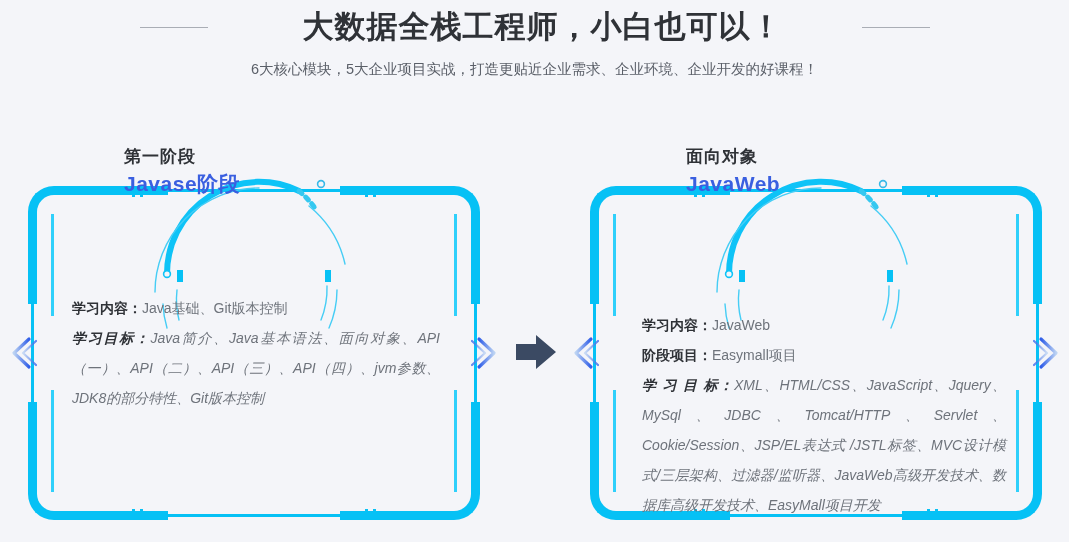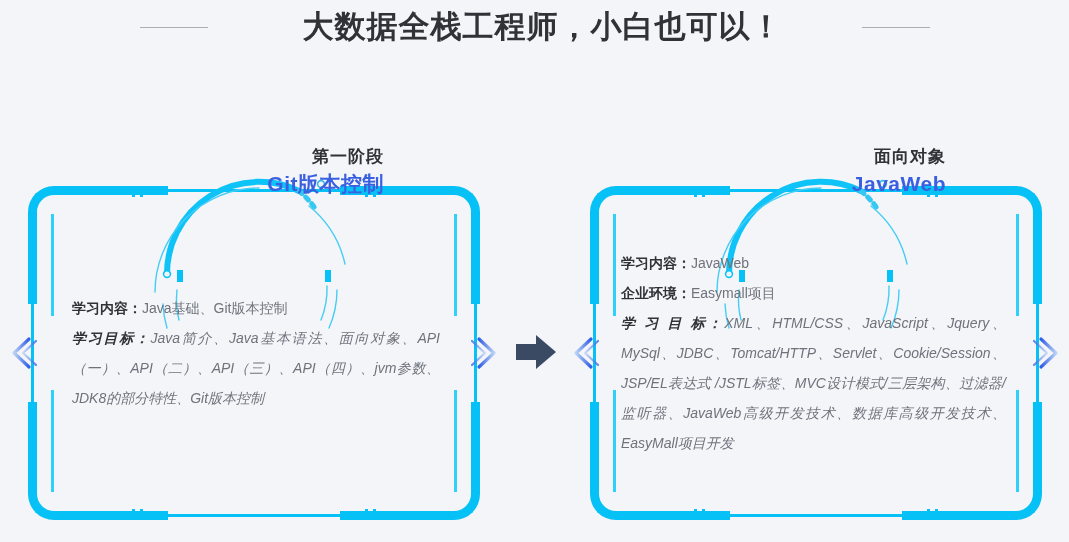--- a/index.html
+++ b/index.html
@@ -100,37 +100,37 @@
 
   
   .arc-wrap {
     position: absolute; left: 50%; top: -72px;
     width: 210px; height: 230px; margin-left: -105px;
   }
   .arc-wrap svg { display: block; overflow: visible; }
 
   .stage-head {
     position: absolute; left: 50%; top: -42px; width: 260px;
-    margin-left: -130px; text-align: right;
+    margin-left: -130px; text-align: left;
   }
   .stage-num {
     font-size: 17px; font-weight: 700; color: #2f3237;
     letter-spacing: 1px; line-height: 26px; white-space: nowrap;
   }
   .stage-name {
     font-size: 21px; font-weight: 700; color: #3a5fe0;
     letter-spacing: 0.5px; line-height: 28px; white-space: nowrap;
   }
 
   
   .body {
     position: absolute; left: 44px; right: 40px; top: 0; bottom: 0;
     display: flex; flex-direction: column; justify-content: center;
   }
-  .body.two { left: 31px; right: 36px; }
+  .body.two { left: 52px; right: 36px; justify-content: flex-end; }
   .row {
     font-size: 14px; color: #6e737b; line-height: 30px;
   }
   .row b { color: #2f3237; font-weight: 700; }
   .row.just { text-align: justify; text-align-last: left; font-style: italic; }
 
   
   .chev { position: absolute; top: 50%; margin-top: -20px; width: 30px; height: 40px; }
   .chev.left  { left: -21px; }
   .chev.right { right: -21px; }
@@ -140,20 +140,21 @@
 </style>
 </head>
 <body>
 
 <div class="page">
 
   <div class="header">
     <div class="title-rule left"></div>
     <div class="title-rule right"></div>
     <div class="title">大数据全栈工程师，小白也可以！</div>
+    <div class="subtitle">6大核心模块，5大企业项目实战，打造更贴近企业需求、企业环境、企业开发的好课程！</div>
   </div>
 
   <div class="card one">
 
     <div class="frame">
       <div class="corner tl"></div>
       <div class="corner tr"></div>
       <div class="corner bl"></div>
       <div class="corner br"></div>
       <div class="edge-h top"></div>
@@ -190,21 +191,21 @@
           <path d="M28 176 A 84 84 0 0 0 30 206" stroke="#45cdf5" stroke-width="1.4"></path>
           <path d="M178 172 A 84 84 0 0 1 172 206" stroke="#45cdf5" stroke-width="1.4"></path>
         </g>
         <rect x="28" y="156" width="6" height="12" fill="#06c1f5"></rect>
         <rect x="176" y="156" width="6" height="12" fill="#06c1f5"></rect>
       </svg>
     </div>
 
     <div class="stage-head">
       <div class="stage-num">第一阶段</div>
-      <div class="stage-name">Git版本控制</div>
+      <div class="stage-name">Javase阶段</div>
     </div>
 
     <div class="chev left">
       <svg width="30" height="40" viewBox="0 0 30 40">
         <defs>
           <linearGradient id="gL1" x1="1" y1="0" x2="0" y2="0">
             <stop offset="0" stop-color="#2f5de8"></stop>
               <stop offset="1" stop-color="#bcd3f3"></stop>
           </linearGradient>
         </defs>
@@ -317,21 +318,21 @@
         <polyline points="8,6 23,20 8,34" fill="none" stroke="url(#gR2)" stroke-width="3.2" stroke-linecap="round" stroke-linejoin="round"></polyline>
         <polyline points="1,8 14,20 1,32" fill="none" stroke="url(#gR2)" stroke-width="2.2" stroke-linecap="round" stroke-linejoin="round" opacity="0.75"></polyline>
       </svg>
     </div>
 
     <div class="body two">
       <div class="row">
         <b>学习内容：</b><span>JavaWeb</span>
       </div>
       <div class="row">
-        <b>企业环境：</b><span>Easymall项目</span>
+        <b>阶段项目：</b><span>Easymall项目</span>
       </div>
       <div class="row just">
         <b>学 习 目 标：</b><span>XML、HTML/CSS、JavaScript、Jquery、MySql、JDBC、Tomcat/HTTP、Servlet、Cookie/Session、JSP/EL表达式 /JSTL标签、MVC设计模式/三层架构、过滤器/监听器、JavaWeb高级开发技术、数据库高级开发技术、EasyMall项目开发</span>
       </div>
     </div>
   </div>
 
 </div>
 
 </body></html>

